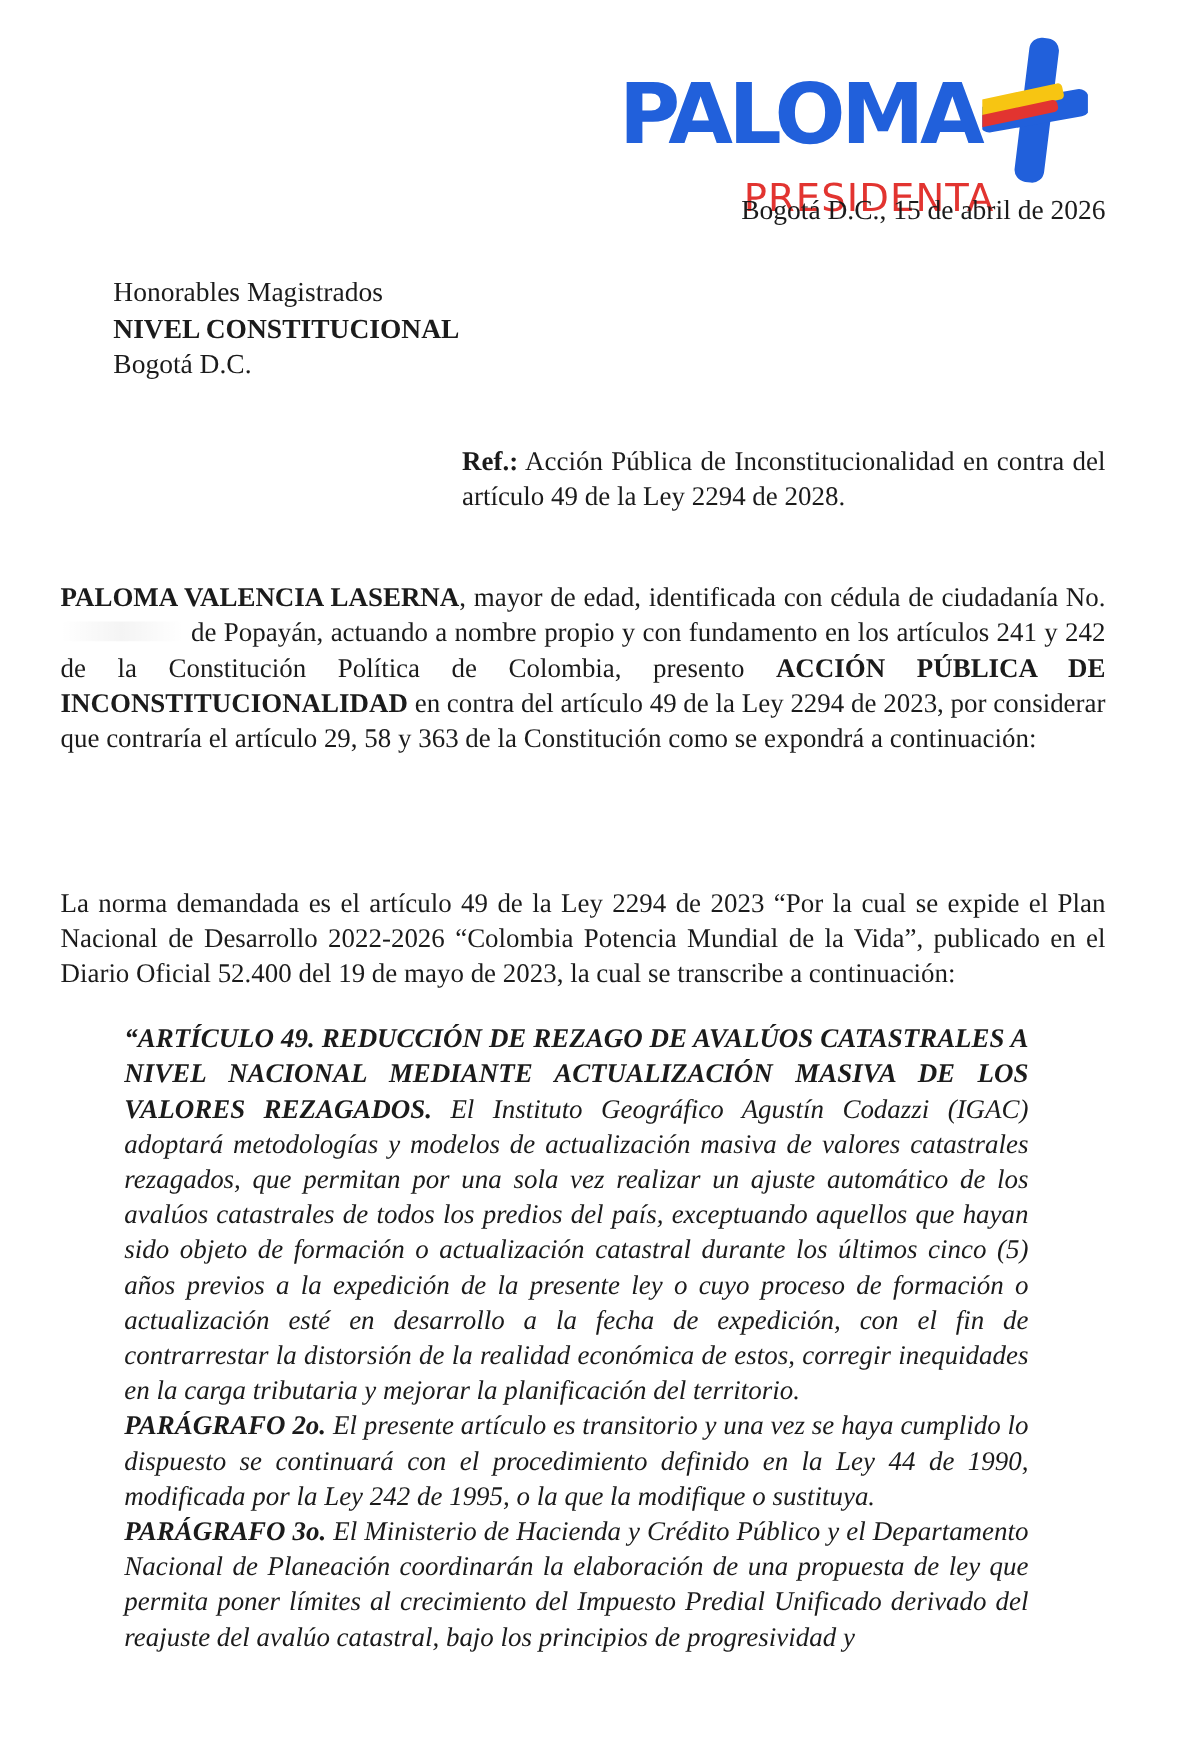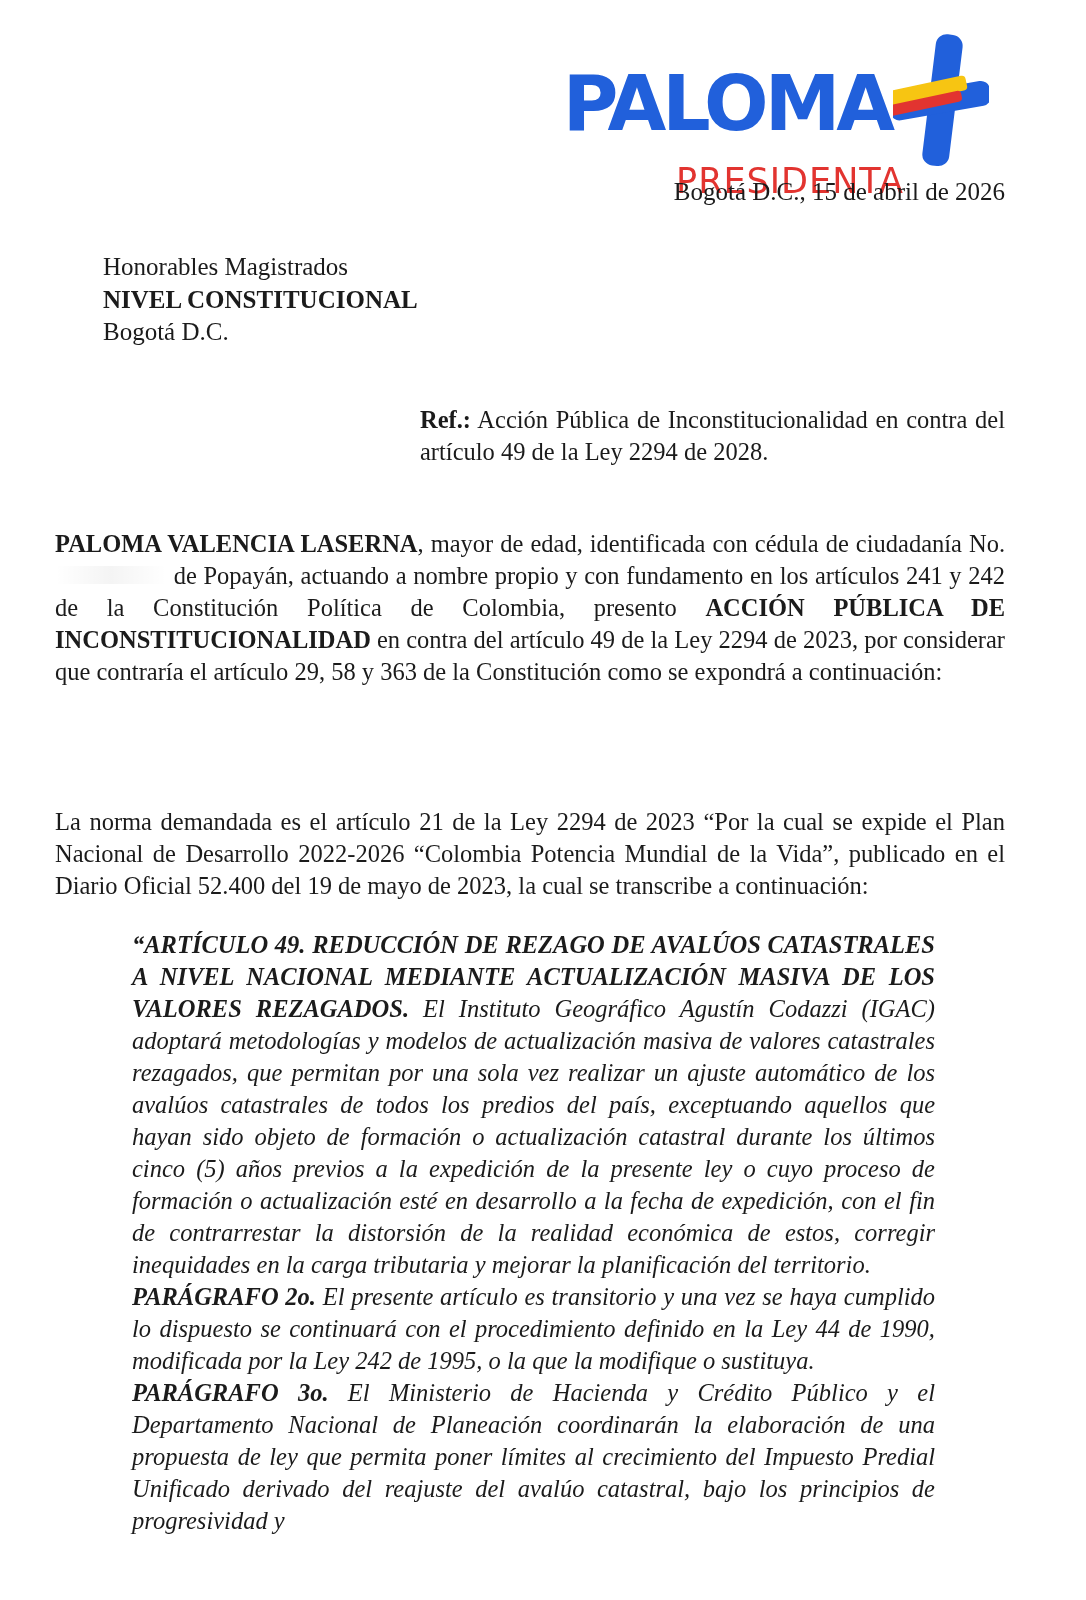--- a/index.html
+++ b/index.html
@@ -121,21 +121,20 @@
   }
   .i{}
 
   .quote-block{
     position:absolute;
     top:929px;
     left:113px;
     right:151px;
     text-align:justify;
     font-style:italic;
-    margin-left:19px;
   }
   .quote-block p{margin:0;}
   .quote-block .b{font-weight:bold;}
 </style>
 </head>
 <body>
 
 <div class="page">
 
   <div class="logo">
@@ -161,21 +160,21 @@
     <div>Honorables Magistrados</div>
     <div class="bold-line">NIVEL CONSTITUCIONAL</div>
     <div>Bogotá D.C.</div>
   </div>
 
   <div class="reference"><span class="ref-label">Ref.:</span><span> Acción Pública de Inconstitucionalidad en contra del artículo 49 de la Ley 2294 de 2028.</span></div>
 
   <p class="intro-paragraph"><span class="b">PALOMA VALENCIA LASERNA</span><span>, mayor de edad, identificada con cédula de ciudadanía No. </span><span class="redacted"></span><span> de Popayán, actuando a nombre propio y con fundamento en los artículos 241 y 242 de la Constitución Política de Colombia, presento </span><span class="b">ACCIÓN PÚBLICA DE INCONSTITUCIONALIDAD</span><span> en contra del artículo 49 de la Ley 2294 de 2023, por considerar que contraría el artículo 29, 58 y 363 de la Constitución como se expondrá a continuación:</span></p>
 
 
-  <p class="norma-paragraph"><span>La norma demandada es el artículo 21 de la Ley 2294 de 2023 </span><span class="i">“Por la cual se expide el Plan Nacional de Desarrollo 2022-2026 “Colombia Potencia Mundial de la Vida”</span><span>, publicado en el Diario Oficial 52.400 del 19 de mayo de 2023, la cual se transcribe a continuación:</span></p>
+  <p class="norma-paragraph"><span>La norma demandada es el artículo 49 de la Ley 2294 de 2023 </span><span class="i">“Por la cual se expide el Plan Nacional de Desarrollo 2022-2026 “Colombia Potencia Mundial de la Vida”</span><span>, publicado en el Diario Oficial 52.400 del 19 de mayo de 2023, la cual se transcribe a continuación:</span></p>
 
   <div class="quote-block">
     <p><span class="b">“ARTÍCULO 49. REDUCCIÓN DE REZAGO DE AVALÚOS CATASTRALES A NIVEL NACIONAL MEDIANTE ACTUALIZACIÓN MASIVA DE LOS VALORES REZAGADOS.</span><span> El Instituto Geográfico Agustín Codazzi (IGAC) adoptará metodologías y modelos de actualización masiva de valores catastrales rezagados, que permitan por una sola vez realizar un ajuste automático de los avalúos catastrales de todos los predios del país, exceptuando aquellos que hayan sido objeto de formación o actualización catastral durante los últimos cinco (5) años previos a la expedición de la presente ley o cuyo proceso de formación o actualización esté en desarrollo a la fecha de expedición, con el fin de contrarrestar la distorsión de la realidad económica de estos, corregir inequidades en la carga tributaria y mejorar la planificación del territorio.</span></p>
     <p><span class="b">PARÁGRAFO 2o.</span><span> El presente artículo es transitorio y una vez se haya cumplido lo dispuesto se continuará con el procedimiento definido en la Ley 44 de 1990, modificada por la Ley 242 de 1995, o la que la modifique o sustituya.</span></p>
     <p><span class="b">PARÁGRAFO 3o.</span><span> El Ministerio de Hacienda y Crédito Público y el Departamento Nacional de Planeación coordinarán la elaboración de una propuesta de ley que permita poner límites al crecimiento del Impuesto Predial Unificado derivado del reajuste del avalúo catastral, bajo los principios de progresividad y</span></p>
   </div>
 
 </div>
 
 </body></html>

